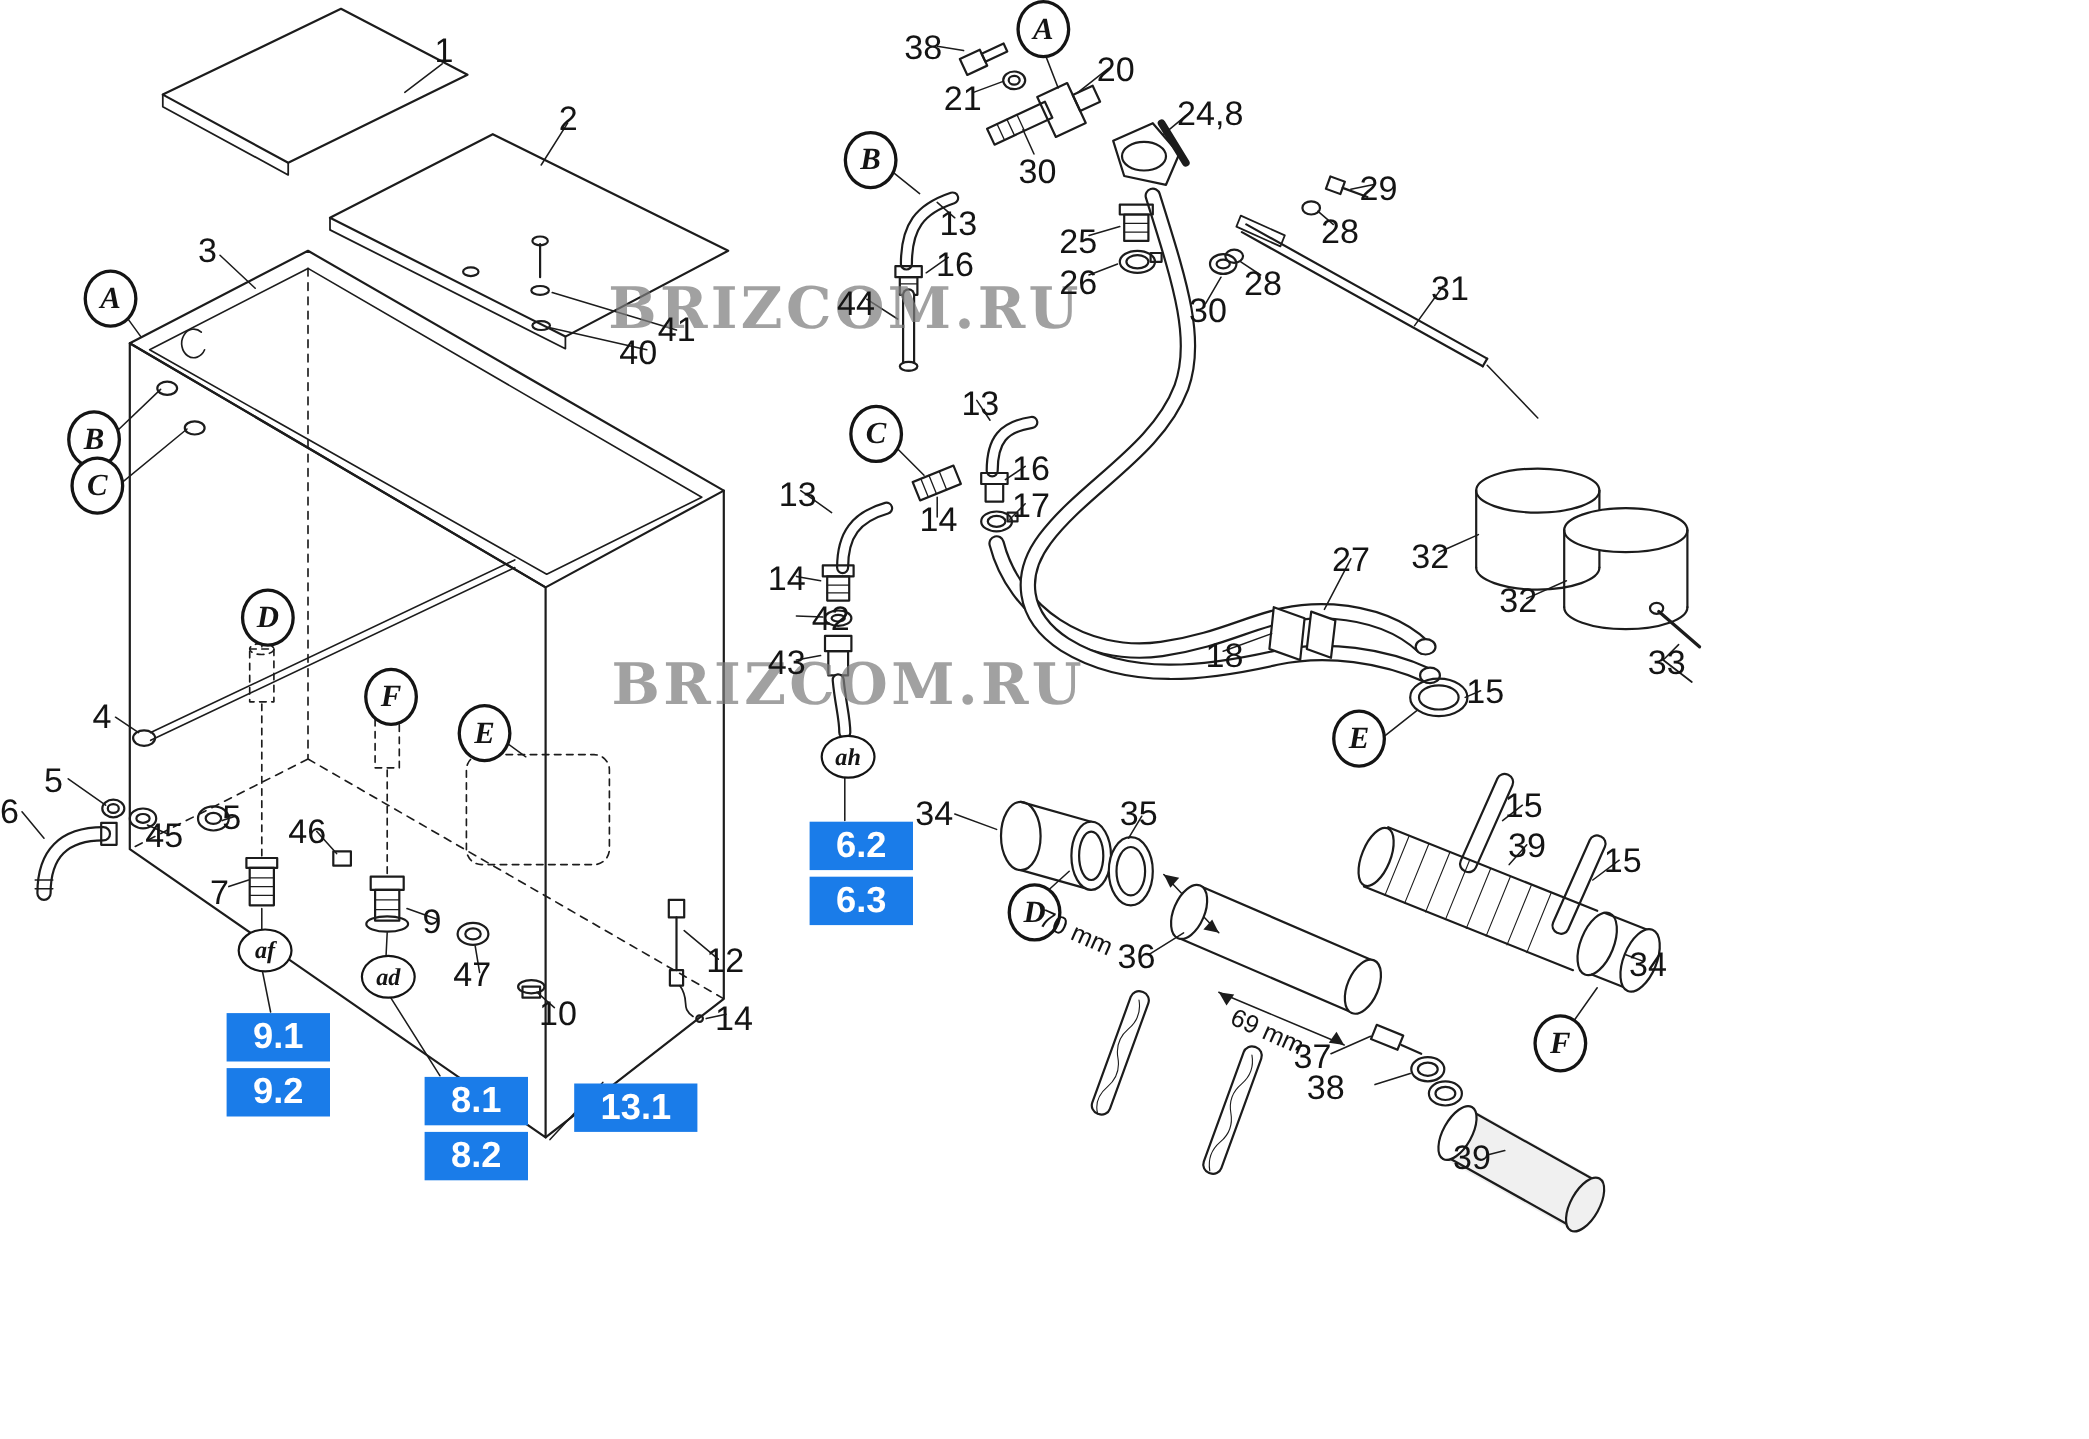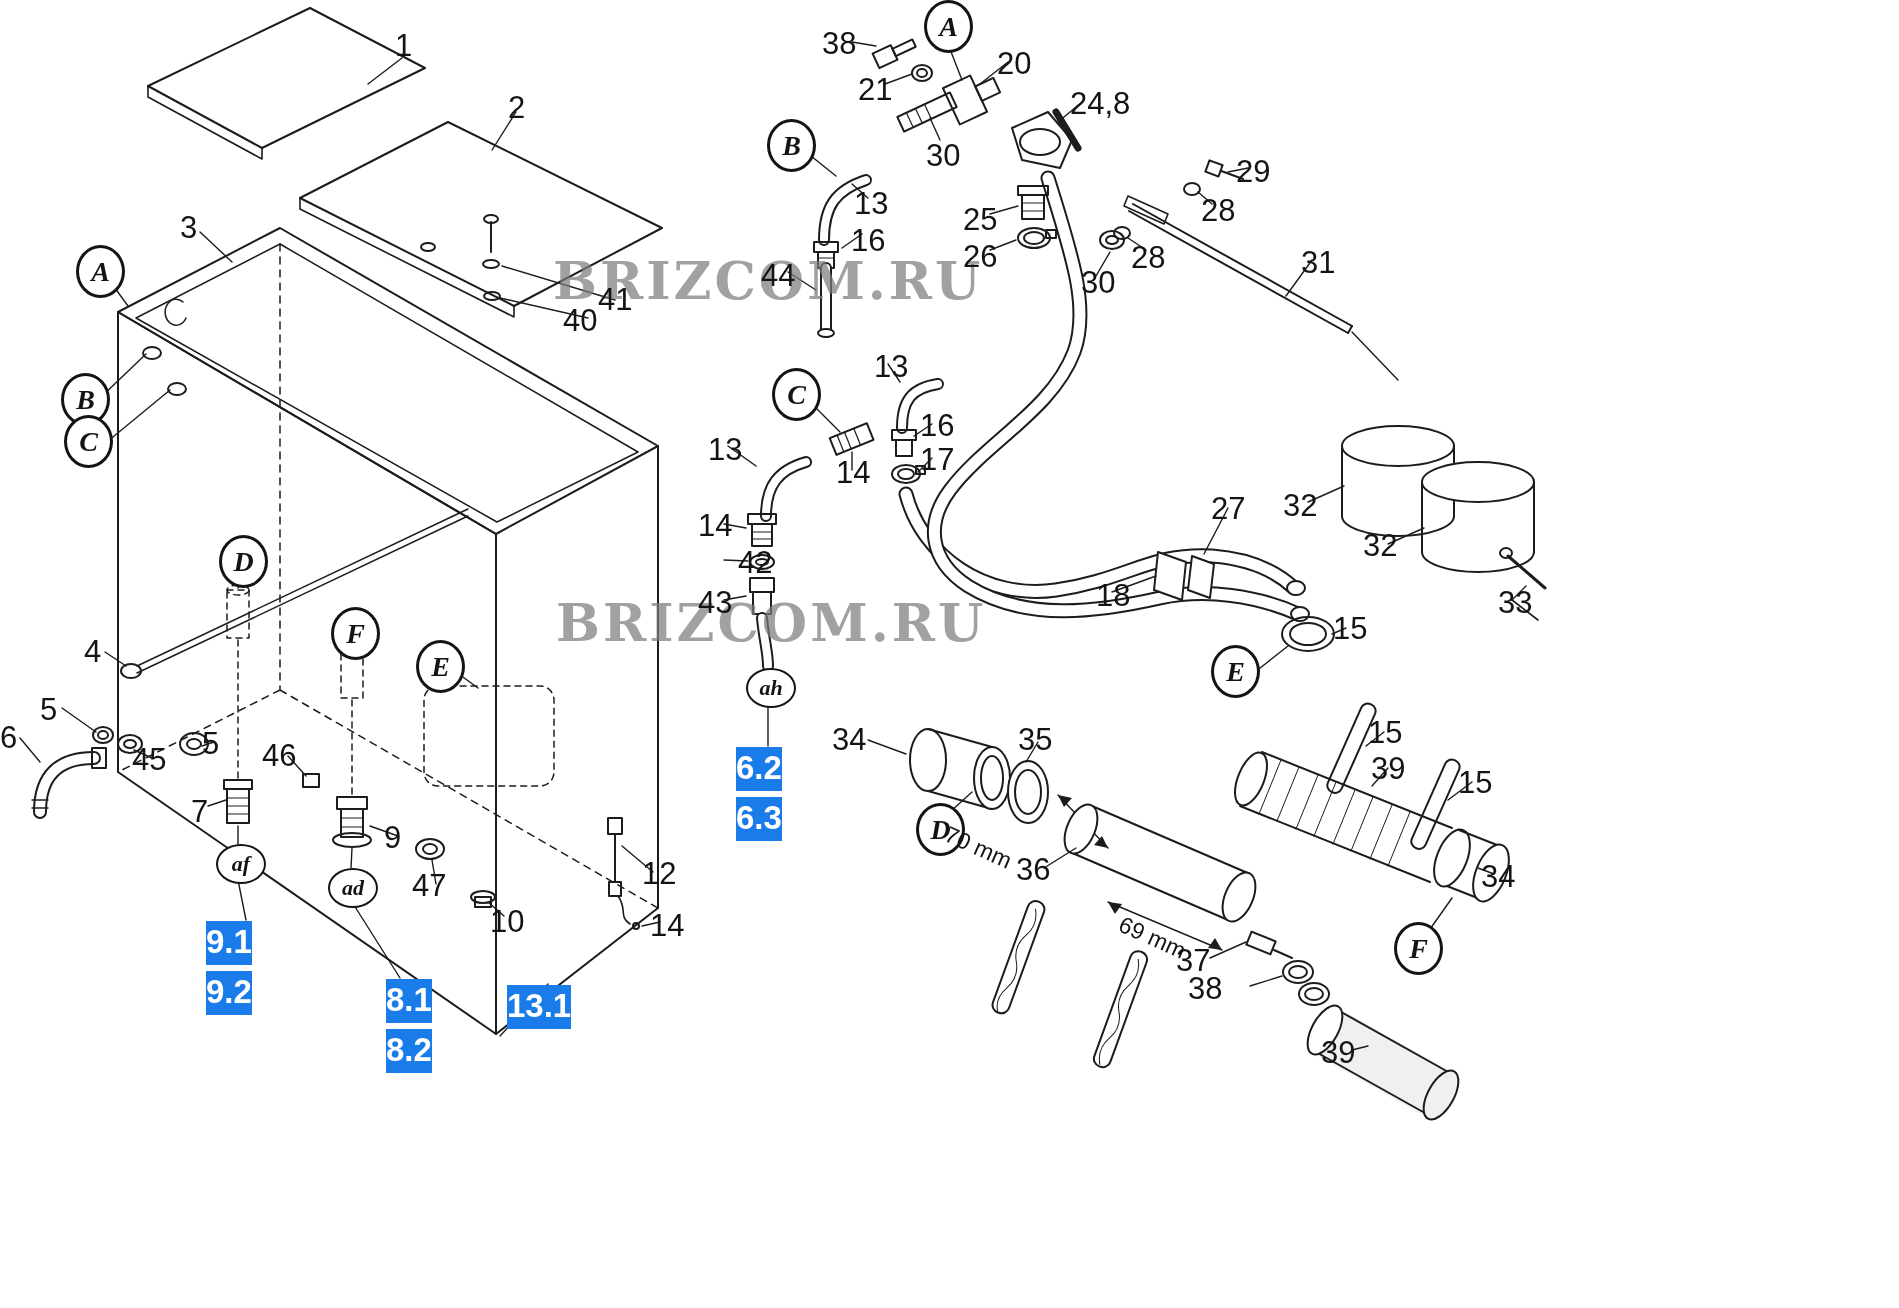--- a/index.html
+++ b/index.html
@@ -8,21 +8,21 @@
   .stage svg{position:absolute;left:0;top:0;z-index:1;}
   .num{position:absolute;z-index:10;font-family:"Liberation Sans",sans-serif;
        font-size:31px;color:#141414;white-space:nowrap;line-height:1;}
   .letter{position:absolute;z-index:10;width:43px;height:47px;border:3px solid #141414;
           border-radius:50%;background:#fff;display:flex;align-items:center;justify-content:center;
           font:italic 700 28px "Liberation Serif",serif;color:#141414;}
   .marker{position:absolute;z-index:10;width:46px;height:36px;border:2.5px solid #141414;
           border-radius:50%;background:#fff;display:flex;align-items:center;justify-content:center;
           font:italic 700 22px "Liberation Serif",serif;color:#141414;}
   .ref{position:absolute;z-index:11;background:#1a7ce9;color:#fff;
-       font:700 33px "Liberation Sans",sans-serif;padding:3px 0 5px;line-height:1.1;cursor:pointer;}
+       font:700 33px "Liberation Sans",sans-serif;padding:3px 24px 5px;line-height:1.1;cursor:pointer;}
   .dim{position:absolute;z-index:10;font:400 23px "Liberation Sans",sans-serif;color:#141414;
        transform-origin:left center;white-space:nowrap;}
   .wm{position:absolute;z-index:6;font:700 52px "DejaVu Serif",serif;letter-spacing:3px;
       color:rgba(125,125,125,0.72);pointer-events:none;white-space:nowrap;}
 </style>
 </head>
 <body>
 
 <div class="stage">
 
@@ -355,20 +355,20 @@
 <div class="letter" style="left:1394px;top:922px">F</div>
 
 <div class="marker" style="left:216px;top:844px">af</div>
 <div class="marker" style="left:328px;top:868px">ad</div>
 <div class="marker" style="left:746px;top:668px">ah</div>
 
 <div class="ref" style="left:206px;top:921px">9.1</div>
 <div class="ref" style="left:206px;top:971px">9.2</div>
 <div class="ref" style="left:386px;top:979px">8.1</div>
 <div class="ref" style="left:386px;top:1029px">8.2</div>
-<div class="ref" style="left:507px;top:985px">13.1</div>
+<div class="ref" style="left:522px;top:985px">13.1</div>
 <div class="ref" style="left:736px;top:747px">6.2</div>
 <div class="ref" style="left:736px;top:797px">6.3</div>
 
 <div class="dim" style="left:946px;top:820px;transform:rotate(24deg)">70 mm</div>
 <div class="dim" style="left:1120px;top:910px;transform:rotate(24deg)">69 mm</div>
 
 </div>
 
 </body></html>

